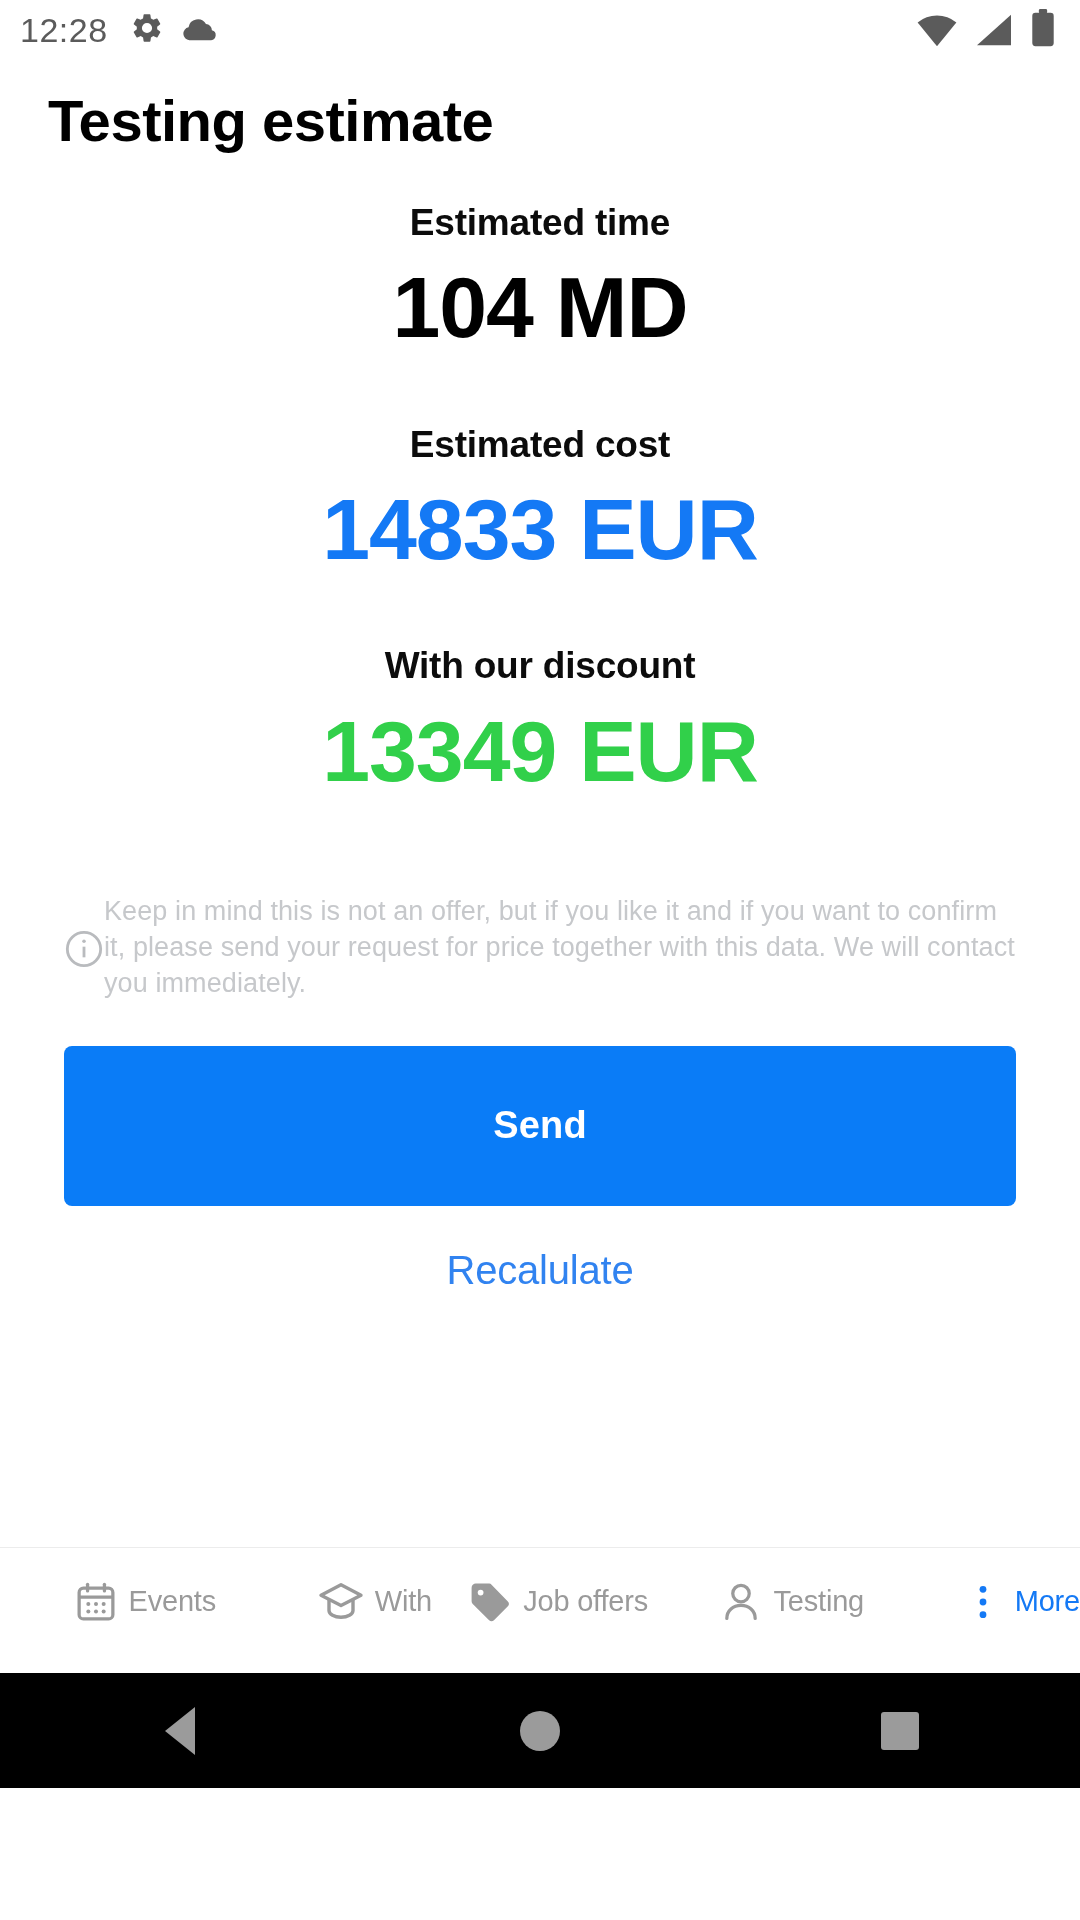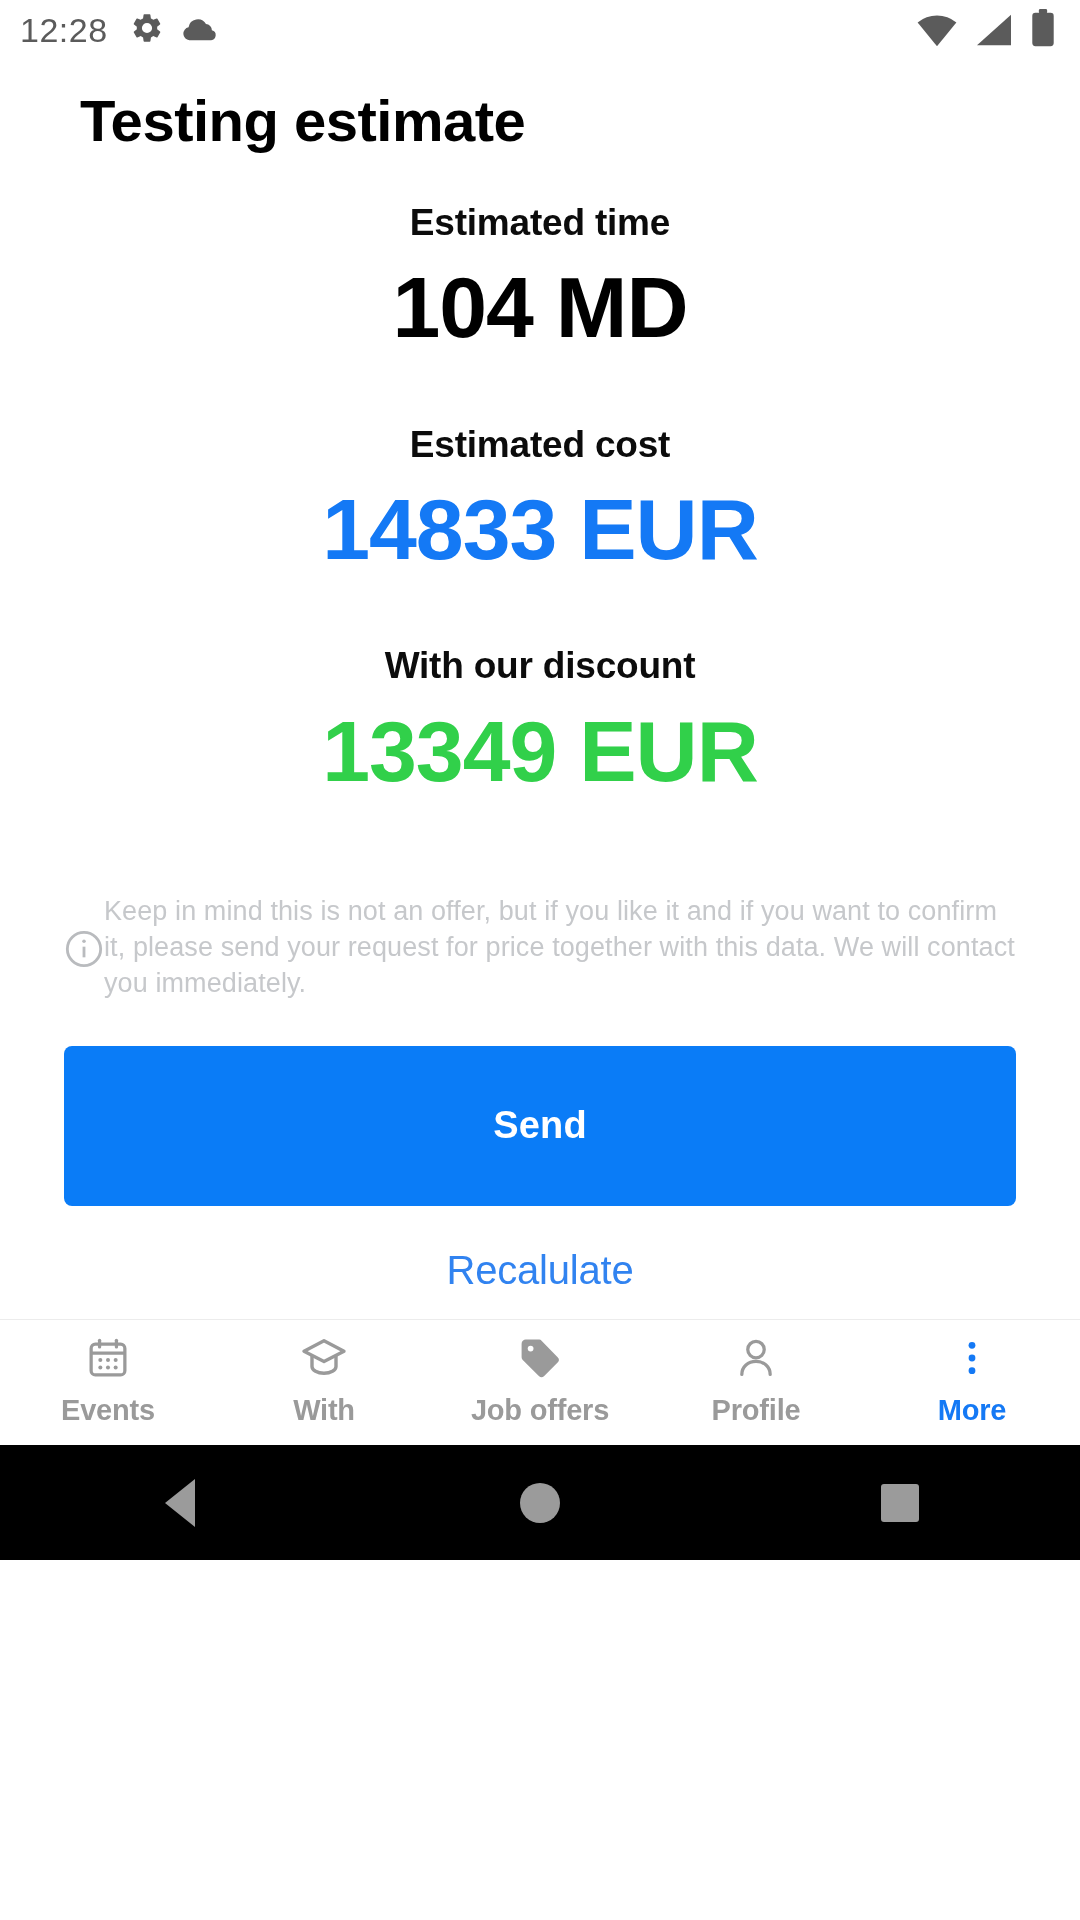--- a/index.html
+++ b/index.html
@@ -2,42 +2,42 @@
 <html><head>
 <meta charset="utf-8">
 <style>
   * { margin:0; padding:0; box-sizing:border-box; }
   html, body {
     width:1080px; height:1920px;
     font-family:"Liberation Sans", sans-serif;
     background:#ffffff;
     overflow:hidden;
   }
-  .screen { position:relative; width:1080px; height:1560px; background:#ffffff; display:flex; flex-direction:column; }
+  .screen { position:relative; width:1080px; height:1788px; background:#ffffff; display:flex; flex-direction:column; }
 
   
   .statusbar {
     height:60px; flex:0 0 60px;
     display:flex; align-items:center;
     padding:0 24px 0 20px;
     background:#ffffff;
   }
   .sb-time {
     font-size:34px; color:#5b5b5b; letter-spacing:0.5px;
     font-family:"Liberation Sans", sans-serif;
   }
   .sb-left-icons { display:flex; align-items:center; gap:18px; margin-left:22px; }
   .sb-spacer { flex:1 1 auto; }
   .sb-right-icons { display:flex; align-items:flex-end; gap:16px; }
   .icon-gear, .icon-cloud { display:block; }
 
   
   .page-title {
     font-size:58px; font-weight:bold; color:#000000;
-    padding:28px 0 0 80px; letter-spacing:-0.5px;
+    padding:28px 0 0 48px; letter-spacing:-0.5px;
     line-height:1.15;
   }
 
   
   .metrics { padding-top:46px; }
   .metric { text-align:center; }
   .metric + .metric { margin-top:64px; }
   .metric-label {
     font-size:37px; font-weight:bold; color:#0c0c0c;
     line-height:1.2; letter-spacing:-0.2px;
@@ -81,25 +81,24 @@
 
   
   .tabbar-wrap { margin-top:auto; }
   .tabbar {
     display:flex; align-items:flex-end;
     height:126px; background:#ffffff;
     border-top:1px solid #ececec;
     padding-bottom:14px;
   }
   .tab {
-    flex:1 1 0; display:flex; flex-direction:column;
+    flex:1 1 0; display:flex; flex-direction:row;
     align-items:center; justify-content:flex-end; gap:10px;
     background:none; border:none; cursor:pointer; height:100%;
     padding-bottom:4px;
-    font-weight:bold;
   }
   .tab-icon { height:52px; display:flex; align-items:center; justify-content:center; }
   .tab-label {
     font-size:29px; color:#9a9a9a; letter-spacing:-0.2px;
     font-family:"Liberation Sans", sans-serif;
   }
   .tab.active .tab-label { color:#1479f5; }
 
   
   .navbar {
@@ -230,21 +229,21 @@
         <span class="tab-label">Job offers</span>
       </button>
 
       <button class="tab">
         <span class="tab-icon">
           <svg width="46" height="46" viewBox="0 0 24 24" fill="none" stroke="#9a9a9a" stroke-width="1.7">
             <circle cx="12" cy="7.6" r="4.3"></circle>
             <path d="M4.6 20.6c0-4.1 3.3-6.8 7.4-6.8s7.4 2.7 7.4 6.8" stroke-linecap="round"></path>
           </svg>
         </span>
-        <span class="tab-label">Profile</span>
+        <span class="tab-label">Testing</span>
       </button>
 
       <button class="tab active">
         <span class="tab-icon">
           <svg width="44" height="44" viewBox="0 0 24 24" fill="#1479f5">
             <circle cx="12" cy="5.1" r="1.85"></circle>
             <circle cx="12" cy="12" r="1.85"></circle>
             <circle cx="12" cy="18.9" r="1.85"></circle>
           </svg>
         </span>

